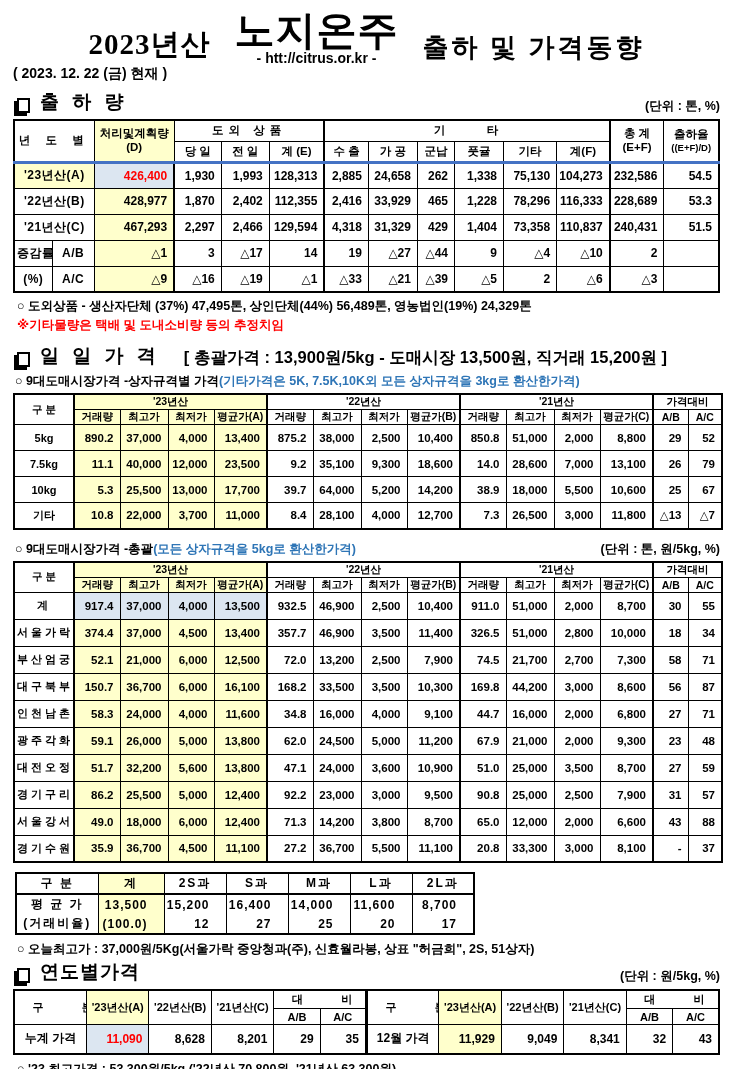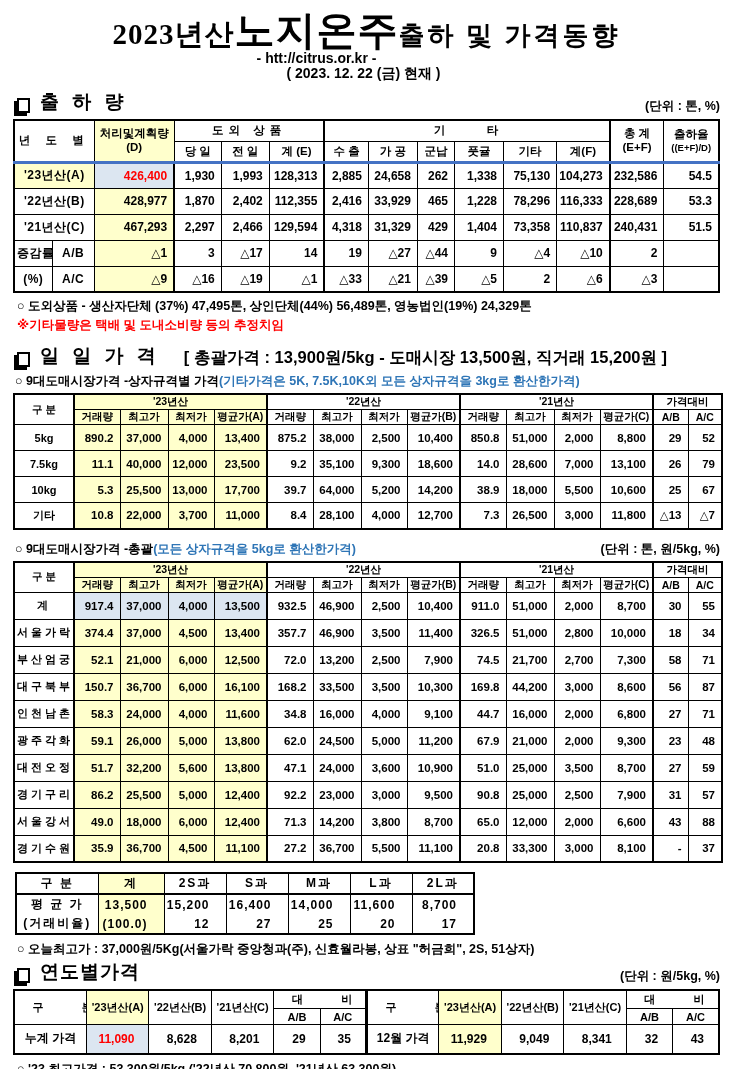--- a/index.html
+++ b/index.html
@@ -1,25 +1,25 @@
 <!DOCTYPE html>
 <html style="--yellow: #FFFFCC; --blue: #DCE6F1; --red: #FF0000; --bluetxt: #2E75B6; --blueline: #4472C4;"><head>
 <meta charset="utf-8">
 <style>
 :root{--yellow:#FFFFCC;--blue:#DCE6F1;--red:#FF0000;--bluetxt:#2E75B6;--blueline:#4472C4}
 *{box-sizing:border-box;margin:0;padding:0}
 html,body{width:733px;height:1069px;overflow:hidden;background:#fff}
 body{font-family:"Liberation Sans","DejaVu Sans",sans-serif;color:#000;padding:4px 13px 0}
-.title-row{display:flex;justify-content:center;align-items:flex-start;margin-top:6px}
+.title-row{display:flex;justify-content:center;align-items:flex-end;gap:24px;margin-top:6px}
 .t-year{font-family:"Liberation Serif",serif;font-size:29px;font-weight:bold;letter-spacing:1px;margin-top:5px}
 .t-prod{display:flex;flex-direction:column;align-items:center;line-height:1}
 .prod-name{font-size:40px;font-weight:700;letter-spacing:1px}
 .prod-url{font-family:Liberation Sans, sans-serif;font-size:14px;font-weight:bold;margin-top:1px}
 .t-suffix{font-family:"Liberation Serif",serif;font-size:26px;font-weight:bold;letter-spacing:3px;margin-top:8px}
-.as-of{text-align:center;font-size:14px;font-weight:bold;margin:0 6px 6px 0}
+.as-of{text-align:left;font-size:14px;font-weight:bold;margin:0 6px 6px 0}
 .sec-head{display:flex;align-items:flex-end;margin-bottom:4px}
 .sq{width:13px;height:15px;border:2.5px solid #000;box-shadow:-3px 3px 0 0 #000;margin:0 10px 2px 4px;flex:none}
 .sec-title{font-size:19px;font-weight:bold;letter-spacing:4px}
 .sec-title.tight{letter-spacing:1px}
 .sec-extra{font-size:16.5px;font-weight:bold;margin-left:24px}
 .unit{margin-left:auto;font-size:12.5px;font-weight:bold}
 .sub-head{display:flex;align-items:baseline;font-size:12.5px;font-weight:bold;margin:0 0 3px 2px}
 .blue{color:var(--bluetxt)}
 .note{font-size:12.5px;font-weight:bold;margin:2px 0 1px 4px}
 .note.red{color:var(--red)}
@@ -68,21 +68,21 @@
 .t4 thead{border-bottom:2px solid #000}
 .t4 th{height:19px;font-size:12px;letter-spacing:2px}
 .t4 td{font-size:12px;height:19px;padding-right:16px;letter-spacing:1px}
 .t4 tbody th{font-size:12px}
 .t4 tbody tr:first-child th,.t4 tbody tr:first-child td{border-bottom:none}
 .t4 tbody tr:last-child th,.t4 tbody tr:last-child td{border-top:none}
 
 .t5{border:2px solid #000;margin-bottom:6px}
 .t5 thead th{height:16px;font-size:11px}
 .t5 tbody th,.t5 tbody td{height:29px;font-size:12px}
-.t5 td{padding-right:14px}
+.t5 td{padding-right:6px}
 .t5 .divl{border-left:3px solid #000}
 .t5 .hl-blue{background:var(--blue)}
 .t5 .redtx{color:var(--red)}
 </style>
 </head>
 <body>
 
 <div class="title-row">
   <span class="t-year">2023년산</span>
   <span class="t-prod">

